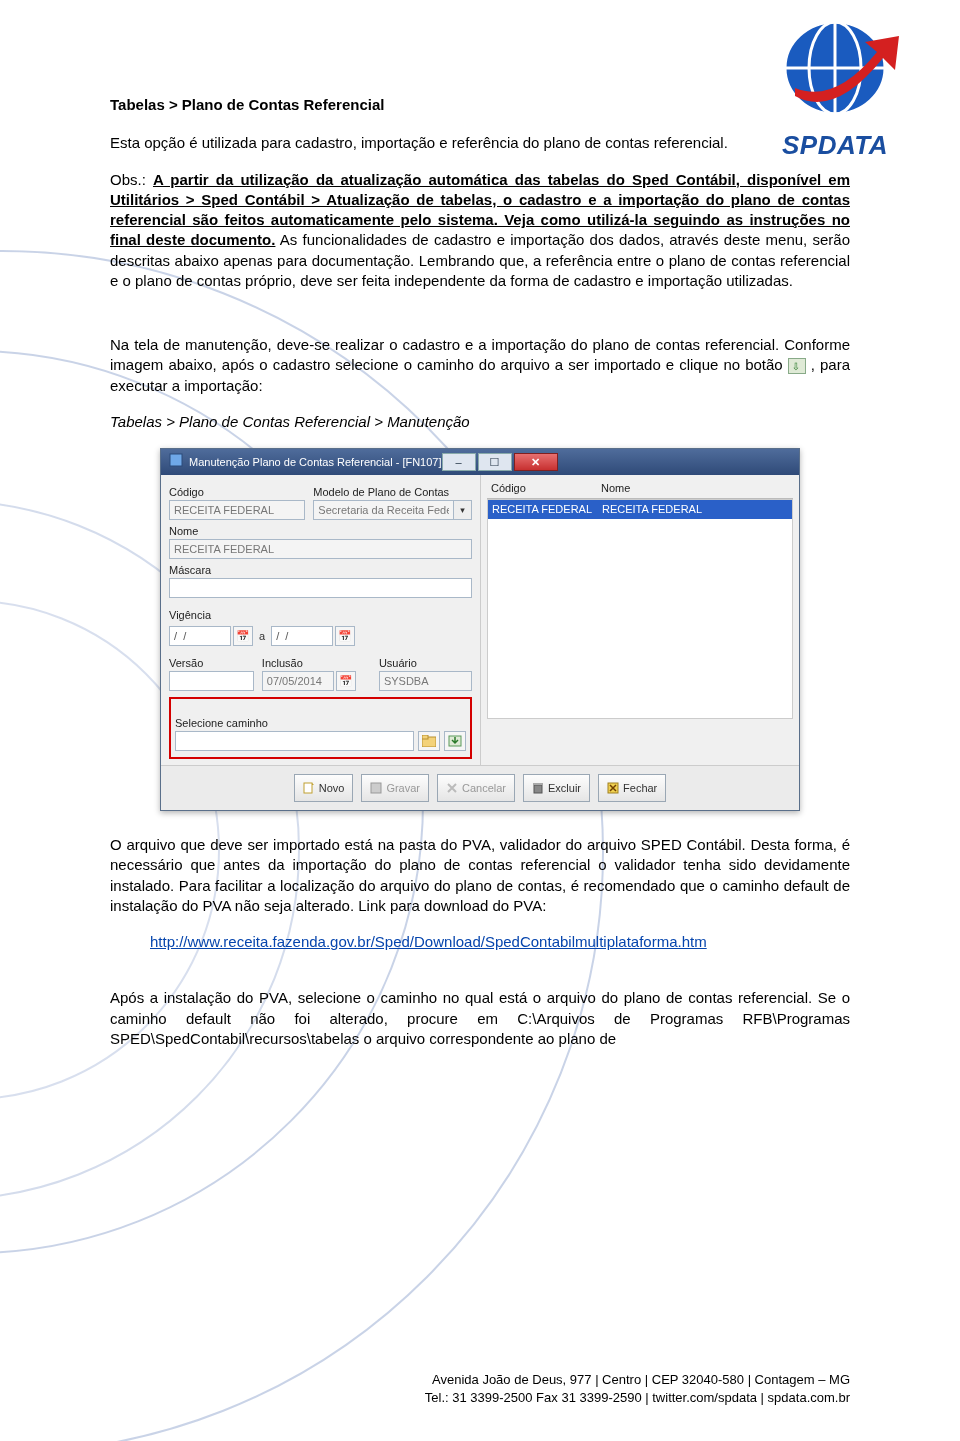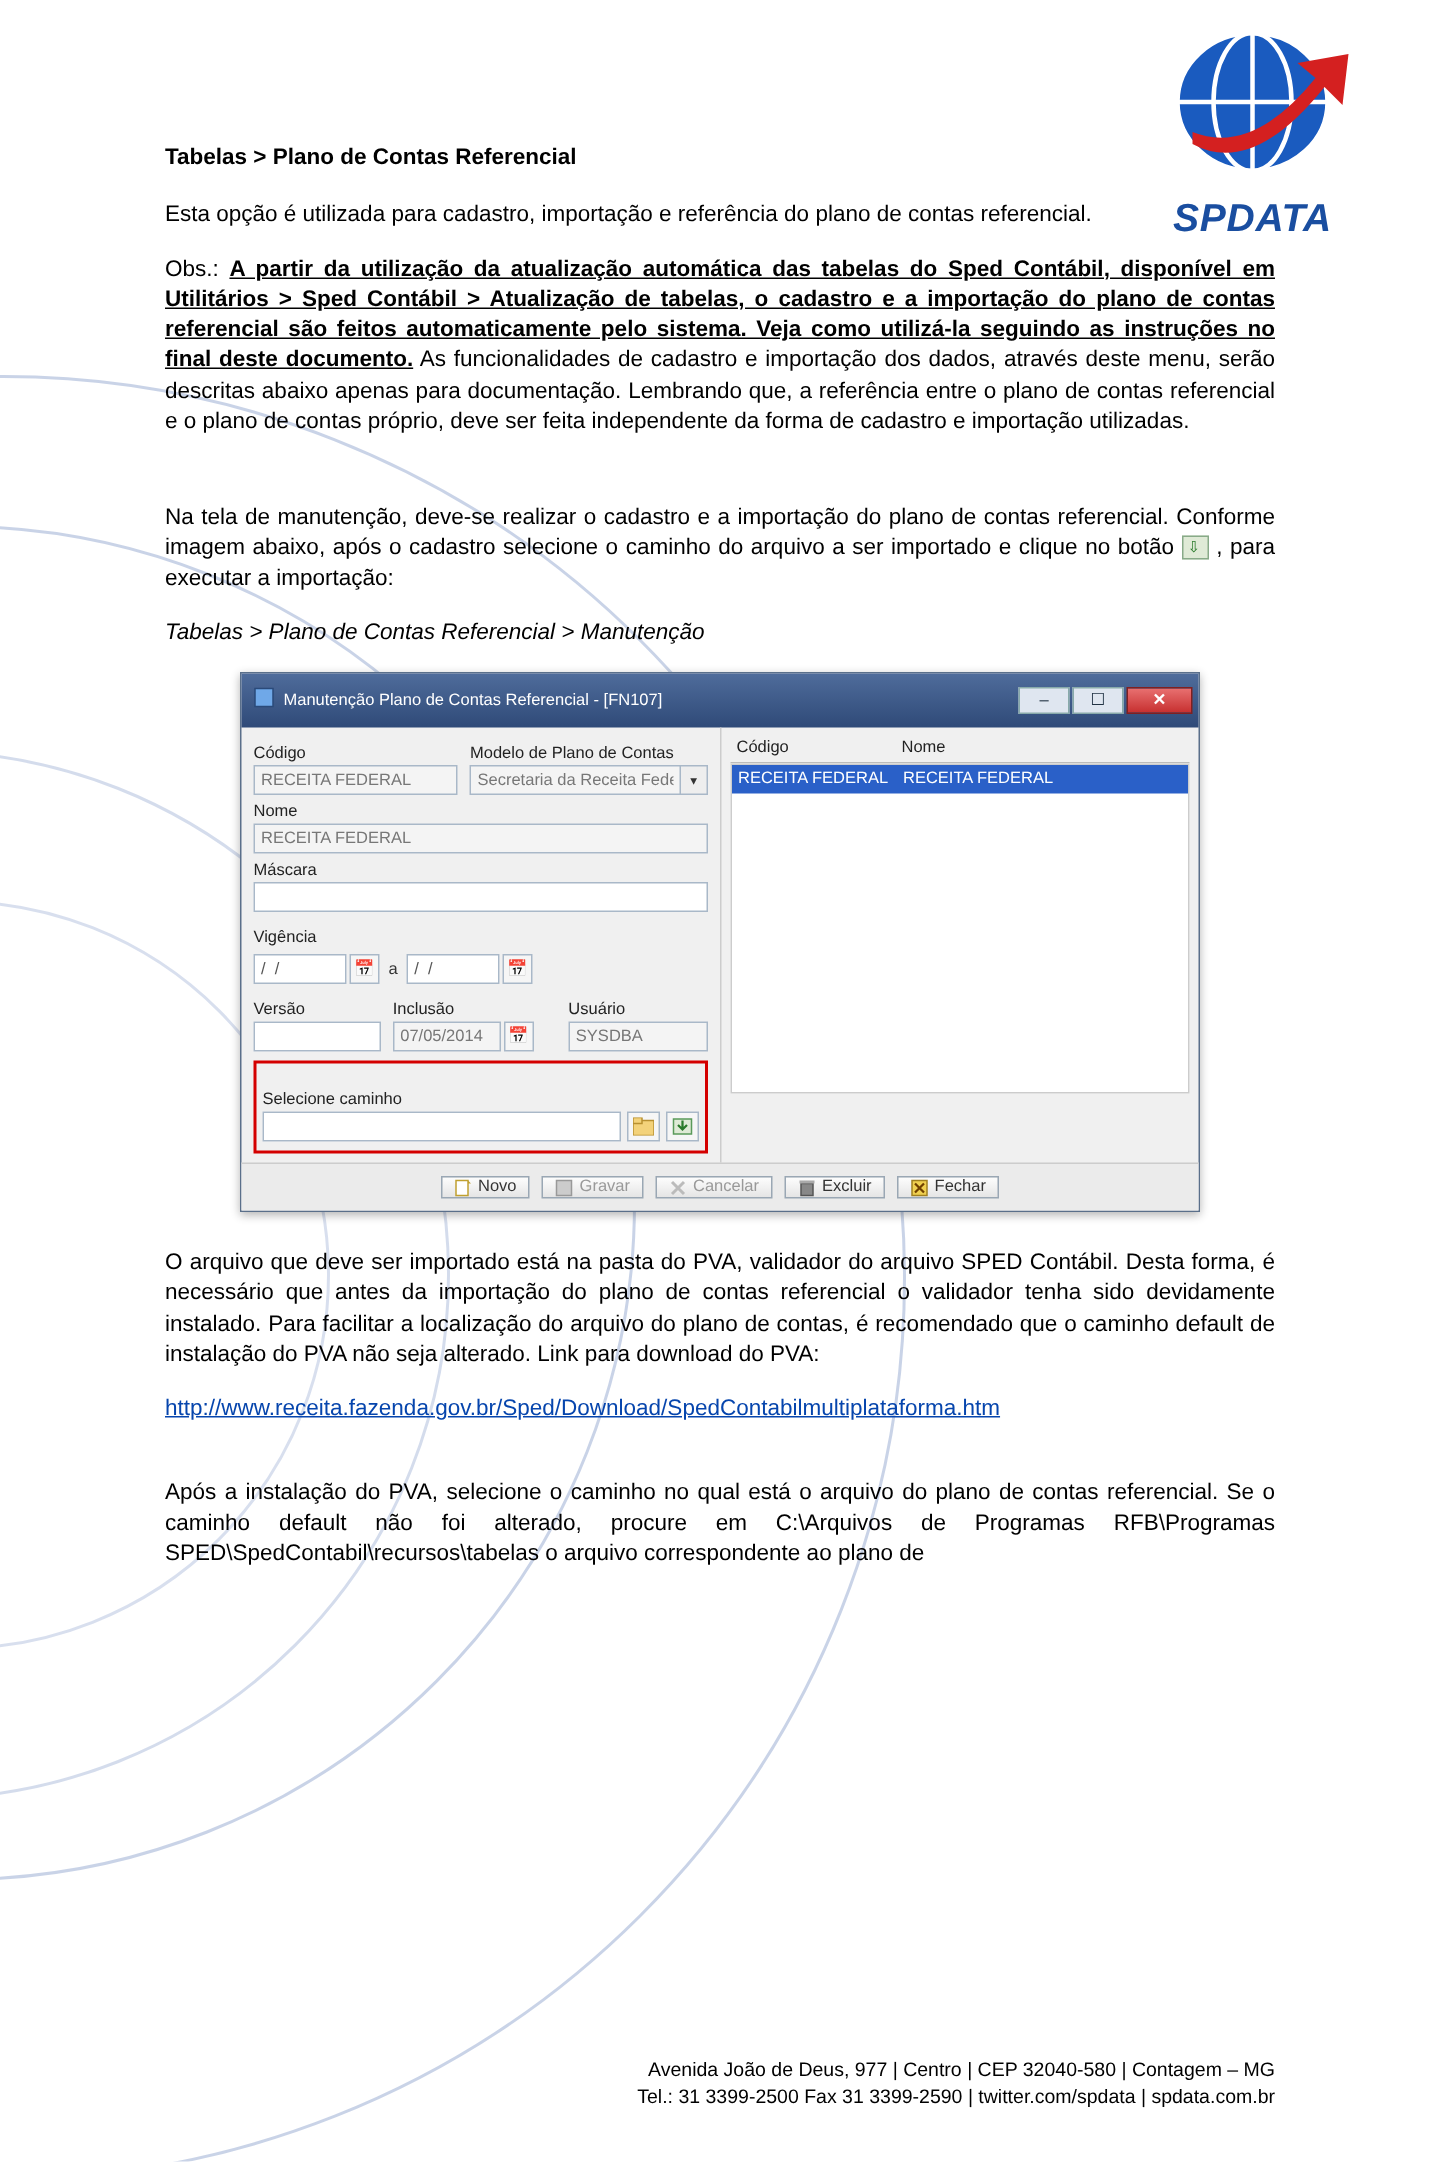--- a/index.html
+++ b/index.html
@@ -24,29 +24,29 @@
 
   .logo { position: absolute; right: 30px; top: 18px; width: 190px; text-align: center; }
   .logo svg { display:block; margin:0 auto; }
   .logo-text { font-size: 26px; font-weight: bold; font-style: italic; color: #1a4ea0; letter-spacing: 0.5px; margin-top: 2px; }
 
   .page { position: relative; padding: 95px 110px 0 110px; font-size: 15px; color: #000; line-height: 1.35; }
   .h-breadcrumb { font-weight: bold; margin-bottom: 18px; }
   .para { margin-bottom: 16px; text-align: justify; }
   .para .ul { text-decoration: underline; }
   .para .bold { font-weight: bold; }
-  .para a { color: #0645ad; text-decoration: underline; }
+  .para a { color: #0645ad; text-decoration: underline; margin-left: 40px; }
   .italic { font-style: italic; }
 
   
   .dlg-wrap { display:flex; justify-content:center; margin: 10px 0 24px 0; }
   .dlg { width: 640px; background: #f0f0f0; border: 1px solid #5a6f8a; font-size: 11px; color:#333; box-shadow: 0 2px 6px rgba(0,0,0,0.3); }
   .dlg .titlebar {
-    display:flex; align-items:center; justify-content:space-between;
-    background: linear-gradient(#4f6c9b,#2f4a78); color:#fff; height:36px; padding:0 4px 0 8px;
+    display:flex; align-items:center; 
+    background: linear-gradient(#4f6c9b,#2f4a78); color:#fff; height:26px; padding:0 4px 0 8px;
   }
   .dlg .titlebar .title { display:flex; align-items:center; gap:6px; }
   .dlg .titlebar .winbtns { display:flex; gap:2px; }
   .winbtn { width:34px; height:18px; background:#dfe6f0; border:1px solid #8aa; display:flex; align-items:center; justify-content:center; font-size:11px; color:#234; }
   .winbtn.close { background: linear-gradient(#e87070,#c73030); color:#fff; border-color:#802020; width:44px; font-weight:bold; }
   .dlg-body { display:flex; }
   .dlg-left { width: 50%; padding: 6px 8px; }
   .dlg-right { width: 50%; border-left:1px solid #ccc; padding:4px 6px 6px 6px; }
   .fld-label { font-size: 11px; color:#222; margin-top:4px; }
   .fld-input { width:100%; height:20px; background:#fff; border:1px solid #a9b8c8; padding:2px 4px; font-size:11px; color:#555; }
@@ -61,21 +61,21 @@
   .path-row .fld-input { flex:1; }
   .icon-btn { width:22px; height:20px; border:1px solid #a9b8c8; background:#f6f6f6; display:flex; align-items:center; justify-content:center; }
   .list-header { display:flex; font-size:11px; color:#222; border-bottom:1px solid #bbb; }
   .list-header div { padding:2px 4px; }
   .list-col-code { width:110px; }
   .list-row { display:flex; }
   .list-row div { padding:2px 4px; font-size:11px; color:#fff; }
   .list-row.selected { background:#2a60c8; }
   .list-body { height:220px; background:#fff; border:1px solid #ccc; }
   .dlg-footer { display:flex; justify-content:center; gap:8px; padding:8px; border-top:1px solid #ccc; background:#ebebeb; }
-  .btn { display:flex; align-items:center; gap:4px; height:15px; padding:0 8px; background:linear-gradient(#fdfdfd,#e5e5e5); border:1px solid #9aa7b4; font-size:11px; color:#333; }
+  .btn { display:flex; align-items:center; gap:4px; height:28px; padding:0 8px; background:linear-gradient(#fdfdfd,#e5e5e5); border:1px solid #9aa7b4; font-size:11px; color:#333; }
   .btn.disabled { color:#999; }
   .btn .ico { width:12px; height:12px; display:inline-block; }
   .dropdown { display:flex; }
   .dropdown .fld-input { flex:1; }
   .dropdown .caret { width:18px; height:20px; border:1px solid #a9b8c8; border-left:none; background:#eee; display:flex; align-items:center; justify-content:center; font-size:9px; }
 
   .footer { position:absolute; bottom:34px; right:110px; text-align:right; font-size:13px; color:#000; line-height:1.4; }
 </style>
 </head>
 <body>

